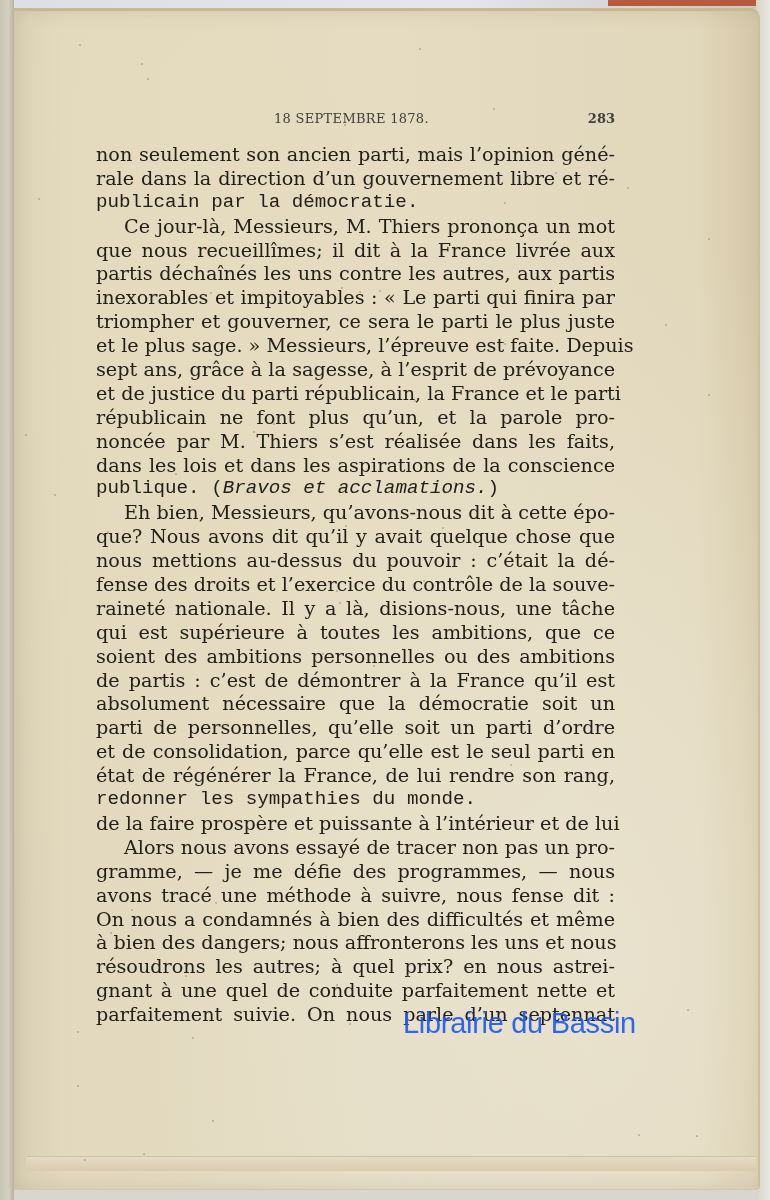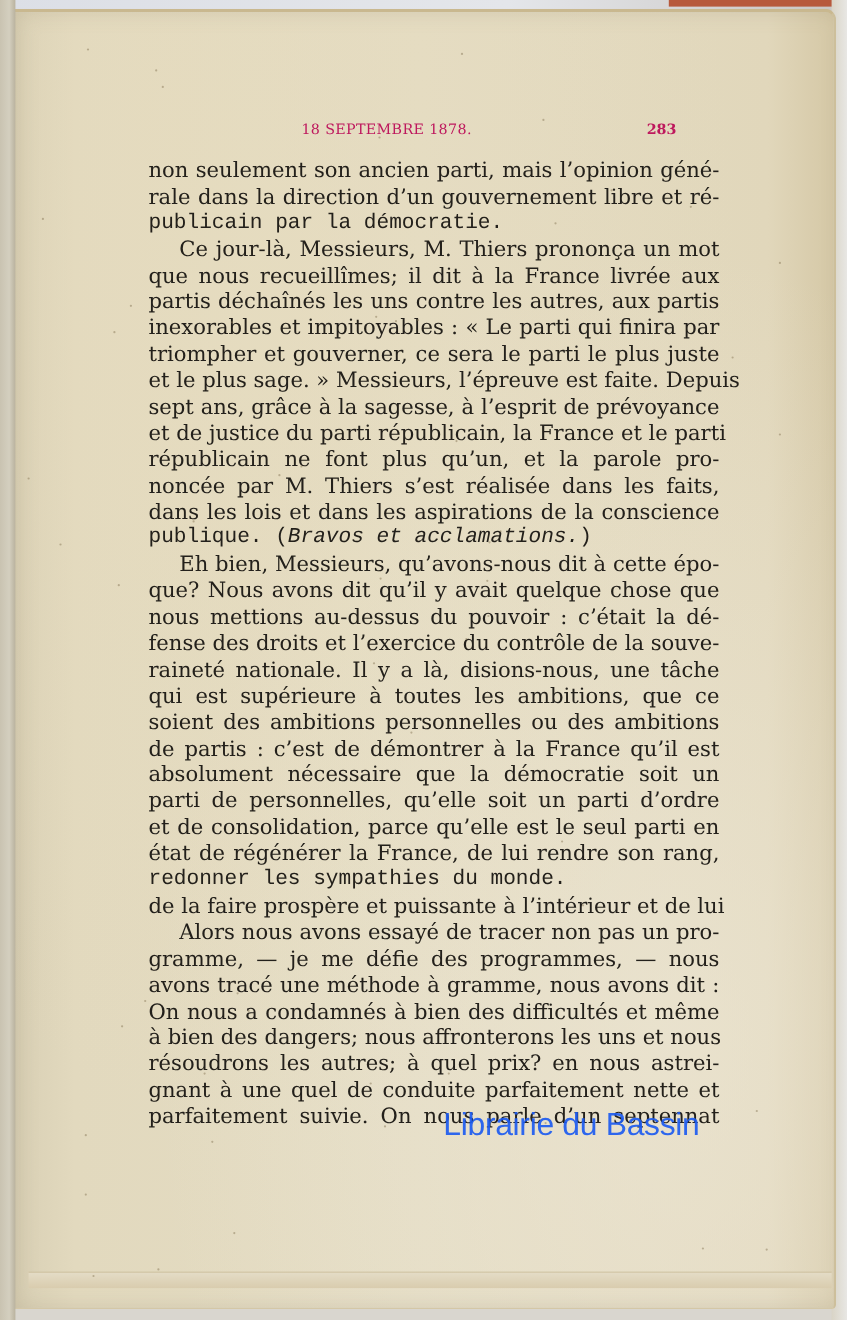--- a/index.html
+++ b/index.html
@@ -37,32 +37,32 @@
     border-radius: 2px 10px 4px 2px;
     box-shadow: inset 8px 0 18px rgba(150,140,110,0.25);
   }
   .page-bottom-fold {
     position: absolute; left: 18px; bottom: 18px; width: 730px; height: 14px;
     background: linear-gradient(180deg, #e4dcc6 0%, #d9ccae 100%);
     border-top: 1px solid #cfc2a2;
   }
   .header {
     position: absolute; top: 111px; left: 95px; width: 520px; height: 20px;
-    font-size: 13px; color: #be185d;
+    font-size: 13px; color: #404040;
   }
   .running-title {
     position: absolute; left: 179px; top: 0;
     letter-spacing: 0.3px;
   }
   .page-number {
     position: absolute; right: 0; top: 0; font-weight: bold;
   }
   .body-text {
     position: absolute; left: 96px; top: 143px; width: 519px;
-    font-size: 19.2px; line-height: 23.9px; color: #23201b; margin-left: 39px;
+    font-size: 19.2px; line-height: 23.9px; color: #23201b;
   }
   .line {
     display: block; white-space: nowrap;
     text-align: justify; text-align-last: justify;
     height: 23.9px;
   }
   .line.last { text-align-last: left; font-family: Liberation Mono, monospace; }
   .line.indent { padding-left: 28px; }
   .line em { font-style: italic; }
   .watermark {
@@ -115,21 +115,21 @@
     <span class="line"><span>soient des ambitions personnelles ou des ambitions</span></span>
     <span class="line"><span>de partis : c’est de démontrer à la France qu’il est</span></span>
     <span class="line"><span>absolument nécessaire que la démocratie soit un</span></span>
     <span class="line"><span>parti de personnelles, qu’elle soit un parti d’ordre</span></span>
     <span class="line"><span>et de consolidation, parce qu’elle est le seul parti en</span></span>
     <span class="line"><span>état de régénérer la France, de lui rendre son rang,</span></span>
     <span class="line last"><span>redonner les sympathies du monde.</span></span>
     <span class="line"><span>de la faire prospère et puissante à l’intérieur et de lui</span></span>
     <span class="line indent"><span>Alors nous avons essayé de tracer non pas un pro-</span></span>
     <span class="line"><span>gramme, — je me défie des programmes, — nous</span></span>
-    <span class="line"><span>avons tracé une méthode à gramme, nous avons dit :</span></span>
+    <span class="line"><span>avons tracé une méthode à suivre, nous fense dit :</span></span>
     <span class="line"><span>On nous a condamnés à bien des difficultés et même</span></span>
     <span class="line"><span>à bien des dangers; nous affronterons les uns et nous</span></span>
     <span class="line"><span>résoudrons les autres; à quel prix? en nous astrei-</span></span>
     <span class="line"><span>gnant à une quel de conduite parfaitement nette et</span></span>
     <span class="line"><span>parfaitement suivie. On nous parle d’un septennat</span></span>
   </div>
 
 <div class="watermark">Librairie du Bassin</div>
 
 <div id="specks">

